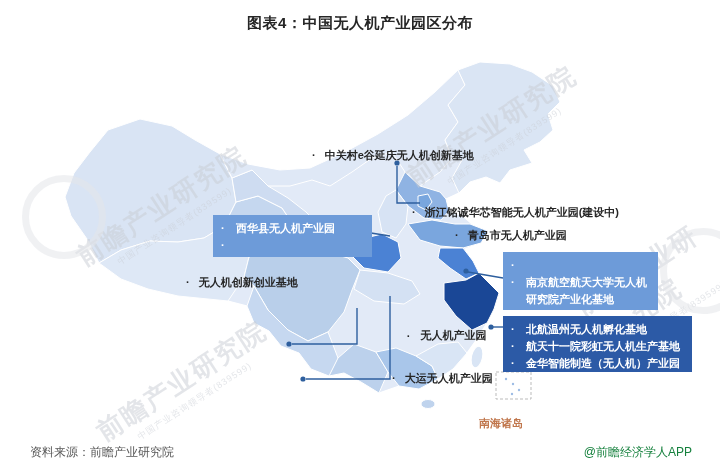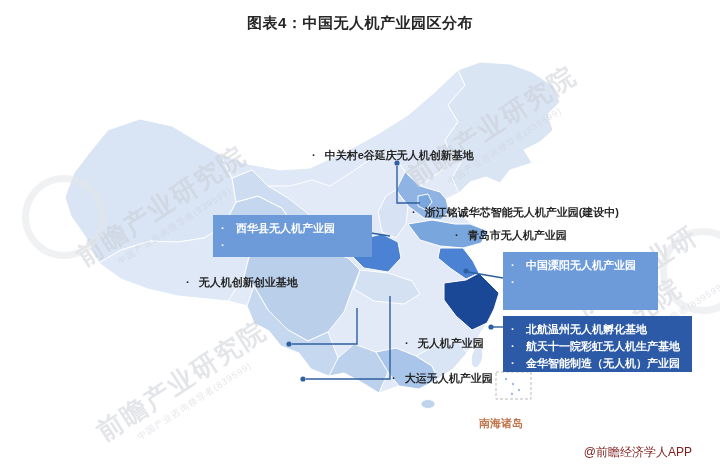--- a/index.html
+++ b/index.html
@@ -1,21 +1,21 @@
 <!DOCTYPE html>
 <html><head>
 <meta charset="utf-8">
 <style>
   html,body{margin:0;padding:0;background:#fff;}
   #canvas{position:relative;width:720px;height:472px;background:#ffffff;overflow:hidden;
           font-family:"Liberation Sans","DejaVu Sans",sans-serif;}
   .title{position:absolute;left:0;top:14px;width:720px;text-align:center;
          font-size:15px;font-weight:bold;color:#262626;letter-spacing:.5px;}
   .footer-src{position:absolute;left:30px;top:444px;font-size:12px;color:#595959;}
-  .footer-brand{position:absolute;right:28px;top:444px;font-size:12px;color:#7f1d1d;}
+  .footer-brand{position:absolute;right:28px;top:444px;font-size:12px;color:#15803d;}
   svg{position:absolute;left:0;top:0;}
   
   .wm{position:absolute;color:#c9cdd4;opacity:.5;transform:rotate(-33deg);
       transform-origin:left top;pointer-events:none;text-align:center;}
   .wm .big{font-size:26px;font-weight:bold;letter-spacing:2px;}
   .wm .small{font-size:9px;letter-spacing:1px;}
   .wm-ring{position:absolute;border:7px solid #e4e6ea;border-radius:50%;opacity:.55;pointer-events:none;}
   
   .mlabel{position:absolute;font-size:11px;font-weight:600;color:#262626;white-space:nowrap;}
   .mlabel::before{content:"\00B7";font-weight:bold;margin-right:9px;color:#262626;}
@@ -123,55 +123,56 @@
       <circle cx="289" cy="344" r="2.6"></circle>
       <circle cx="303" cy="379" r="2.6"></circle>
       <circle cx="491" cy="327" r="2.6"></circle>
     </g>
   </svg>
 
   <div class="mlabel" style="left:312px;top:148px;">中关村e谷延庆无人机创新基地</div>
   <div class="mlabel" style="left:412px;top:205px;">浙江铭诚华芯智能无人机产业园(建设中)</div>
   <div class="mlabel" style="left:455px;top:228px;text-align:right;">青岛市无人机产业园</div>
   <div class="mlabel" style="left:186px;top:275px;">无人机创新创业基地</div>
-  <div class="mlabel" style="left:405px;top:336px;">无人机产业园</div>
+  <div class="mlabel" style="left:405px;top:328px;font-family:Liberation Mono, monospace;">无人机产业园</div>
   <div class="mlabel" style="left:392px;top:371px;">大运无人机产业园</div>
 
   <div class="cbox light" style="left:213px;top:215px;width:159px;height:42px;">
     <div class="row">
         <span class="bullet">·</span>
       <span class="txt">西华县无人机产业园</span>
       </div>
     <div class="row">
         <span class="bullet">·</span>
       </div>
   </div>
 
   <div class="cbox light" style="left:503px;top:252px;width:155px;height:58px;">
     <div class="row">
         <span class="bullet">·</span>
-      <span class="txt">中国溧阳无人机产业园</span>
       </div>
     <div class="row">
         <span class="bullet">·</span>
+      <span class="txt">南京航空航天大学无人机研究院产业化基地</span>
       </div>
   </div>
 
   <div class="cbox dark" style="left:503px;top:316px;width:189px;height:56px;">
     <div class="row">
         <span class="bullet">·</span>
       <span class="txt">北航温州无人机孵化基地</span>
       </div>
     <div class="row">
         <span class="bullet">·</span>
       <span class="txt">航天十一院彩虹无人机生产基地</span>
       </div>
     <div class="row">
         <span class="bullet">·</span>
       <span class="txt">金华智能制造（无人机）产业园</span>
       </div>
   </div>
 
   <div class="sea-label" style="left:479px;top:400px;">南海诸岛</div>
 
+  <div class="footer-src">资料来源：前瞻产业研究院</div>
   <div class="footer-brand">@前瞻经济学人APP</div>
 
 </div>
 
 </body></html>

